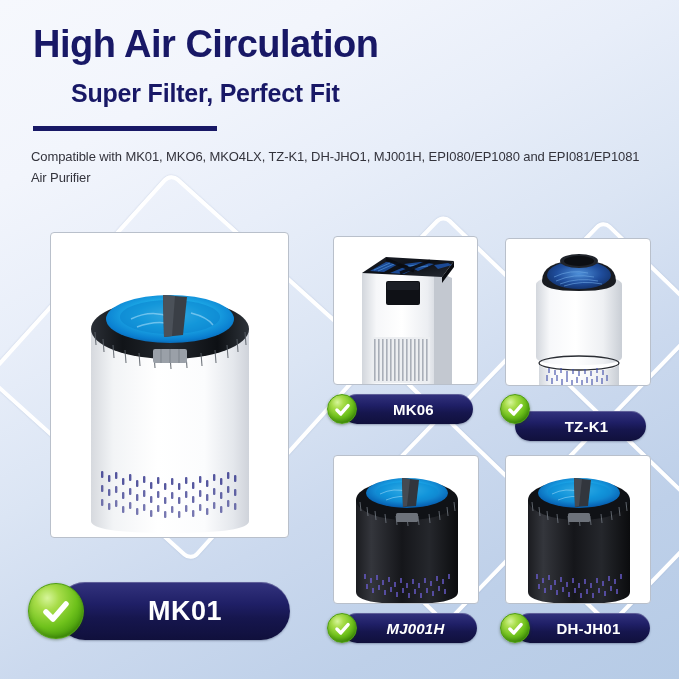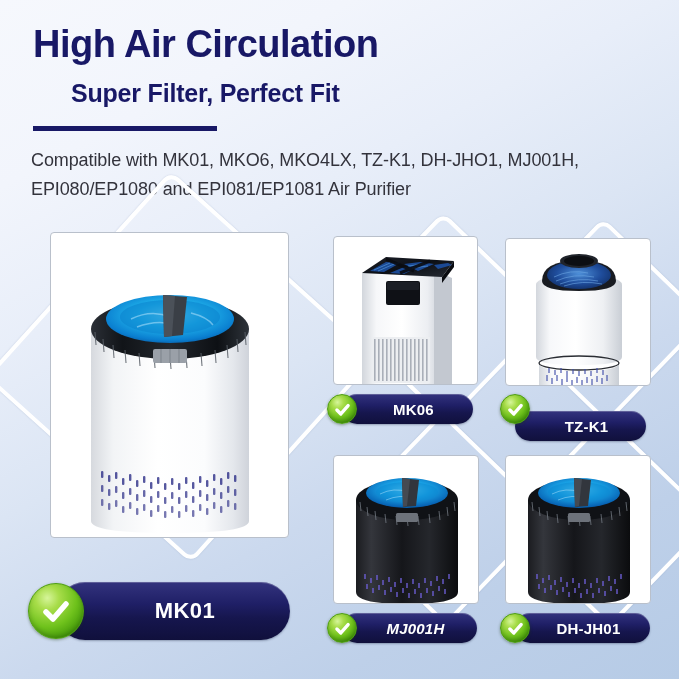--- a/index.html
+++ b/index.html
@@ -29,21 +29,21 @@
     position:absolute; left:33px; top:81px;
     font-size:25px; font-weight:bold; color:#181866;
     letter-spacing:-0.2px; line-height:1;margin-left:38px;
   }
   #divider{
     position:absolute; left:33px; top:126px;
     width:184px; height:5px; background:#181866;
   }
   #compat{
     position:absolute; left:31px; top:146px; width:620px;
-    font-size:18px; color:#33333c; line-height:1.62;
+    font-size:13px; color:#33333c; line-height:1.62;
     letter-spacing:-0.1px;
   }
 
   
   .deco{
     position:absolute;
     border:4px solid #ffffff;
     border-radius:11px;
     background:transparent;
     pointer-events:none;
@@ -83,21 +83,21 @@
     background:
       radial-gradient(circle at 34% 26%, #d6f59a 0%, #a8dd4a 22%, #6fc21c 54%, #3f9508 82%, #2f7a05 100%);
     box-shadow:0 1px 3px rgba(30,60,10,.45), inset 0 -2px 4px rgba(0,0,0,.18);
     display:flex; align-items:center; justify-content:center;
     border:1px solid #4e9e10;
   }
   .badge .chk svg{ display:block; }
 
   
   #badge-mk01{ left:28px; top:582px; width:262px; height:58px; }
-  #badge-mk01 .pill{ margin-left:28px; width:234px; font-size:22px; letter-spacing:.5px; padding-left:24px; }
+  #badge-mk01 .pill{ margin-left:28px; width:234px; font-size:27px; letter-spacing:.5px; padding-left:24px; }
   #badge-mk01 .chk{ width:56px; height:56px; }
 
   
   .badge-sm{ height:30px;text-align:right; }
   .badge-sm .pill{ margin-left:15px; font-size:15px; letter-spacing:.2px; padding-left:12px; }
   .badge-sm .chk{ width:30px; height:30px; }
   #badge-mk06{ left:327px; top:394px; width:146px; }
   #badge-mk06 .pill{ width:131px; }
   #badge-tzk1{ left:500px; top:394px; width:146px; }
   #badge-tzk1 .pill{ width:131px;margin-top:34px; }

